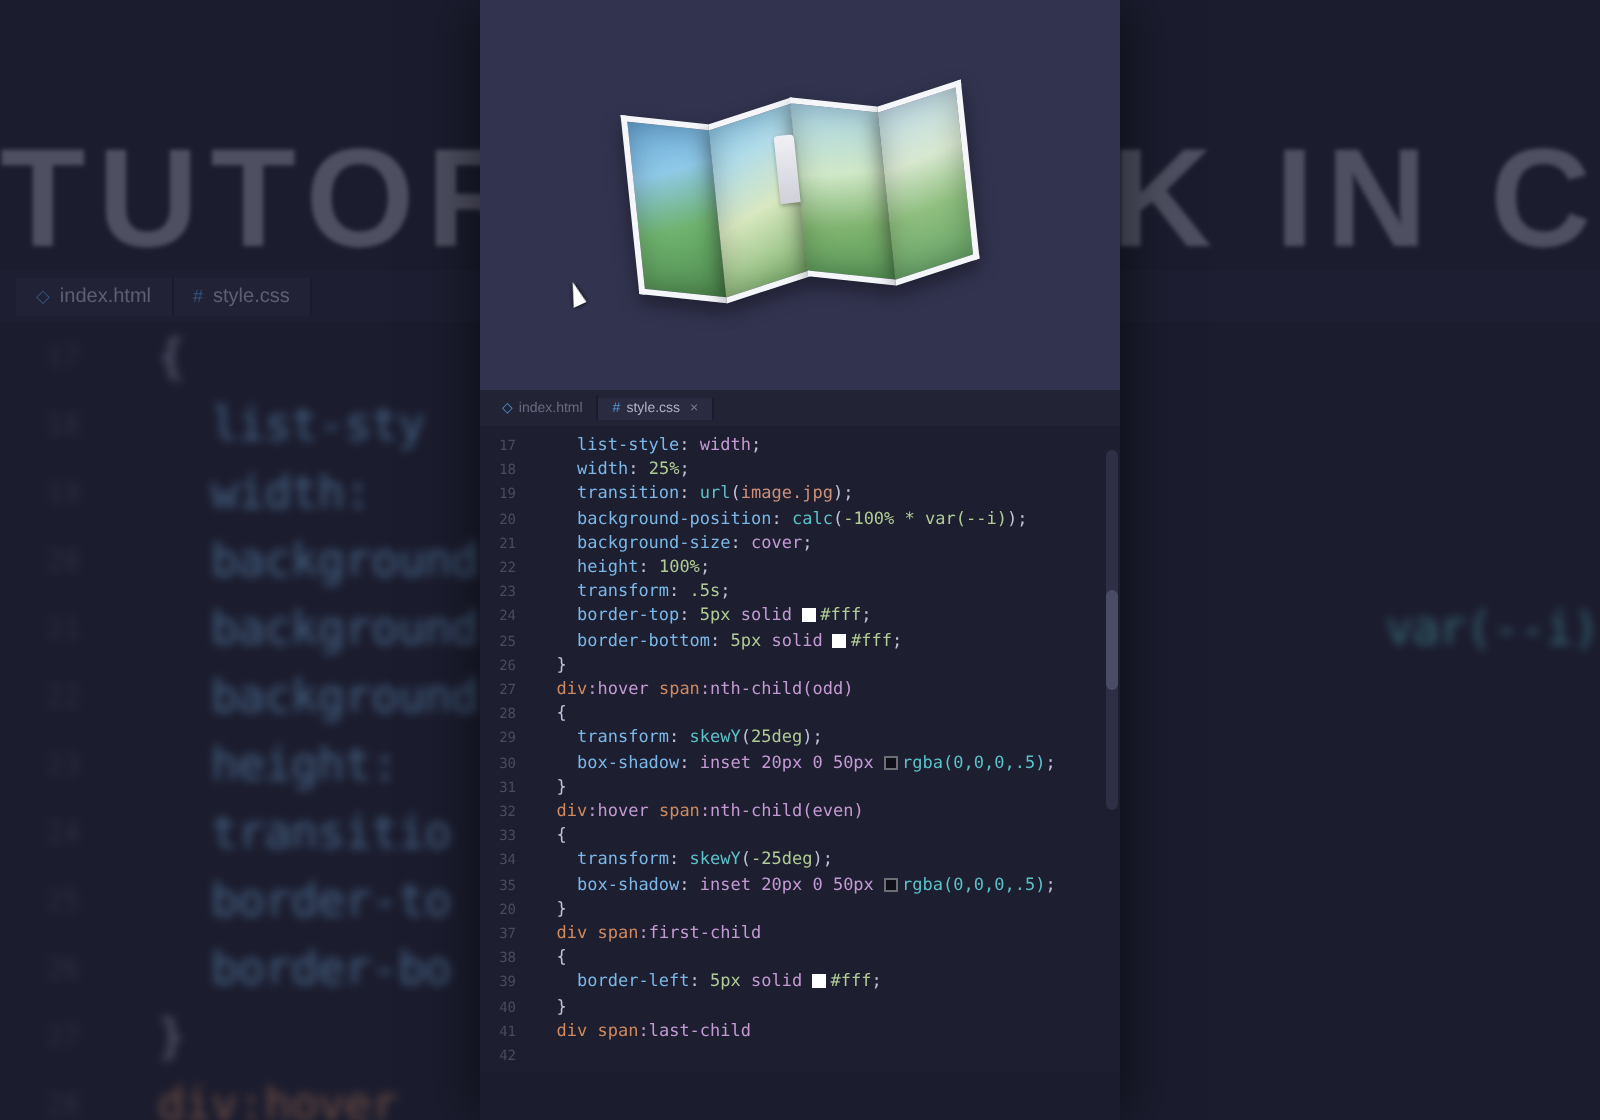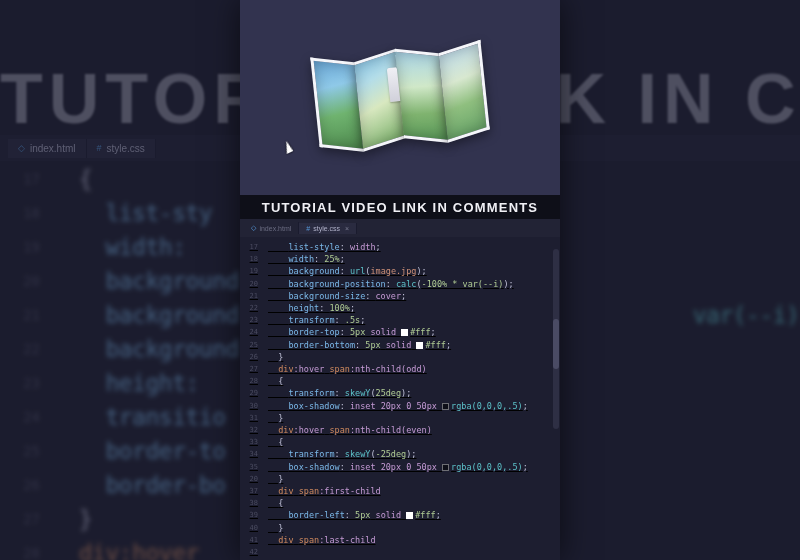--- a/index.html
+++ b/index.html
@@ -171,21 +171,21 @@
     padding:2px 7px;
     background:#2a2b40;
     color:#b0b1c8;
     display:flex; align-items:center; gap:3px;
     border-right:1px solid #1a1b2e;
   }
   .fg-tab.inactive{ background:#222335; color:#6a6b80;}
   .fg-tab .ico{ color:#5596d6; font-size:7px;}
   .fg-tab .close{ color:#7a7b90; margin-left:2px;}
 
-  .fg-body{ display:flex; height:calc(100% - 18px);text-decoration:underline;}
+  .fg-body{ display:flex; height:calc(100% - 18px);}
   .fg-gutter{
     width:22px;
     background:#1d1e30;
     font-family:Consolas,monospace;
     font-size:7px;
     color:#4a4b60;
     text-align:right;
     padding:4px 4px 0 0;
     line-height:12.2px;
   }
@@ -285,23 +285,20 @@
     <div class="map">
       <div class="panel p1"></div>
       <div class="panel p2"></div>
       <div class="panel p3"></div>
       <div class="panel p4"></div>
       <div class="tower"></div>
     </div>
     <div class="cursor"></div>
   </div>
 
-  <div class="caption-bar">
-    <span>TUTORIAL VIDEO LINK IN COMMENTS</span>
-  </div>
 
   <div class="fg-editor">
 
     <div class="fg-tabbar">
       <div class="fg-tab inactive">
         <span class="ico">◇</span>
         <span>index.html</span>
       </div>
       <div class="fg-tab">
         <span class="ico">#</span>
@@ -334,21 +331,21 @@
           <div>20</div>
           <div>37</div>
           <div>38</div>
           <div>39</div>
           <div>40</div>
           <div>41</div>
           <div>42</div>
         </div>
       <div class="fg-code" id="fg-code"><div>    <span class="c-prop">list-style</span><span class="c-punc">: </span><span class="c-val">width</span><span class="c-punc">;</span>
     <span class="c-prop">width</span><span class="c-punc">: </span><span class="c-num">25%</span><span class="c-punc">;</span>
-    <span class="c-prop">background</span><span class="c-punc">: </span><span class="c-func">url</span><span class="c-punc">(</span><span class="c-str">image.jpg</span><span class="c-punc">);</span>
+    <span class="c-prop">transition</span><span class="c-punc">: </span><span class="c-func">url</span><span class="c-punc">(</span><span class="c-str">image.jpg</span><span class="c-punc">);</span>
     <span class="c-prop">background-position</span><span class="c-punc">: </span><span class="c-func">calc</span><span class="c-punc">(</span><span class="c-num">-100% * var(--i)</span><span class="c-punc">);</span>
     <span class="c-prop">background-size</span><span class="c-punc">: </span><span class="c-val">cover</span><span class="c-punc">;</span>
     <span class="c-prop">height</span><span class="c-punc">: </span><span class="c-num">100%</span><span class="c-punc">;</span>
     <span class="c-prop">transform</span><span class="c-punc">: </span><span class="c-num">.5s</span><span class="c-punc">;</span>
     <span class="c-prop">border-top</span><span class="c-punc">: </span><span class="c-num">5px</span> <span class="c-val">solid</span> <span class="swatch sw-white"></span><span class="c-num">#fff</span><span class="c-punc">;</span>
     <span class="c-prop">border-bottom</span><span class="c-punc">: </span><span class="c-num">5px</span> <span class="c-val">solid</span> <span class="swatch sw-white"></span><span class="c-num">#fff</span><span class="c-punc">;</span>
   <span class="c-punc">}</span>
   <span class="c-sel">div</span><span class="c-pseudo">:hover</span> <span class="c-sel">span</span><span class="c-pseudo">:nth-child(odd)</span>
   <span class="c-punc">{</span>
     <span class="c-prop">transform</span><span class="c-punc">: </span><span class="c-func">skewY</span><span class="c-punc">(</span><span class="c-num">25deg</span><span class="c-punc">);</span>

